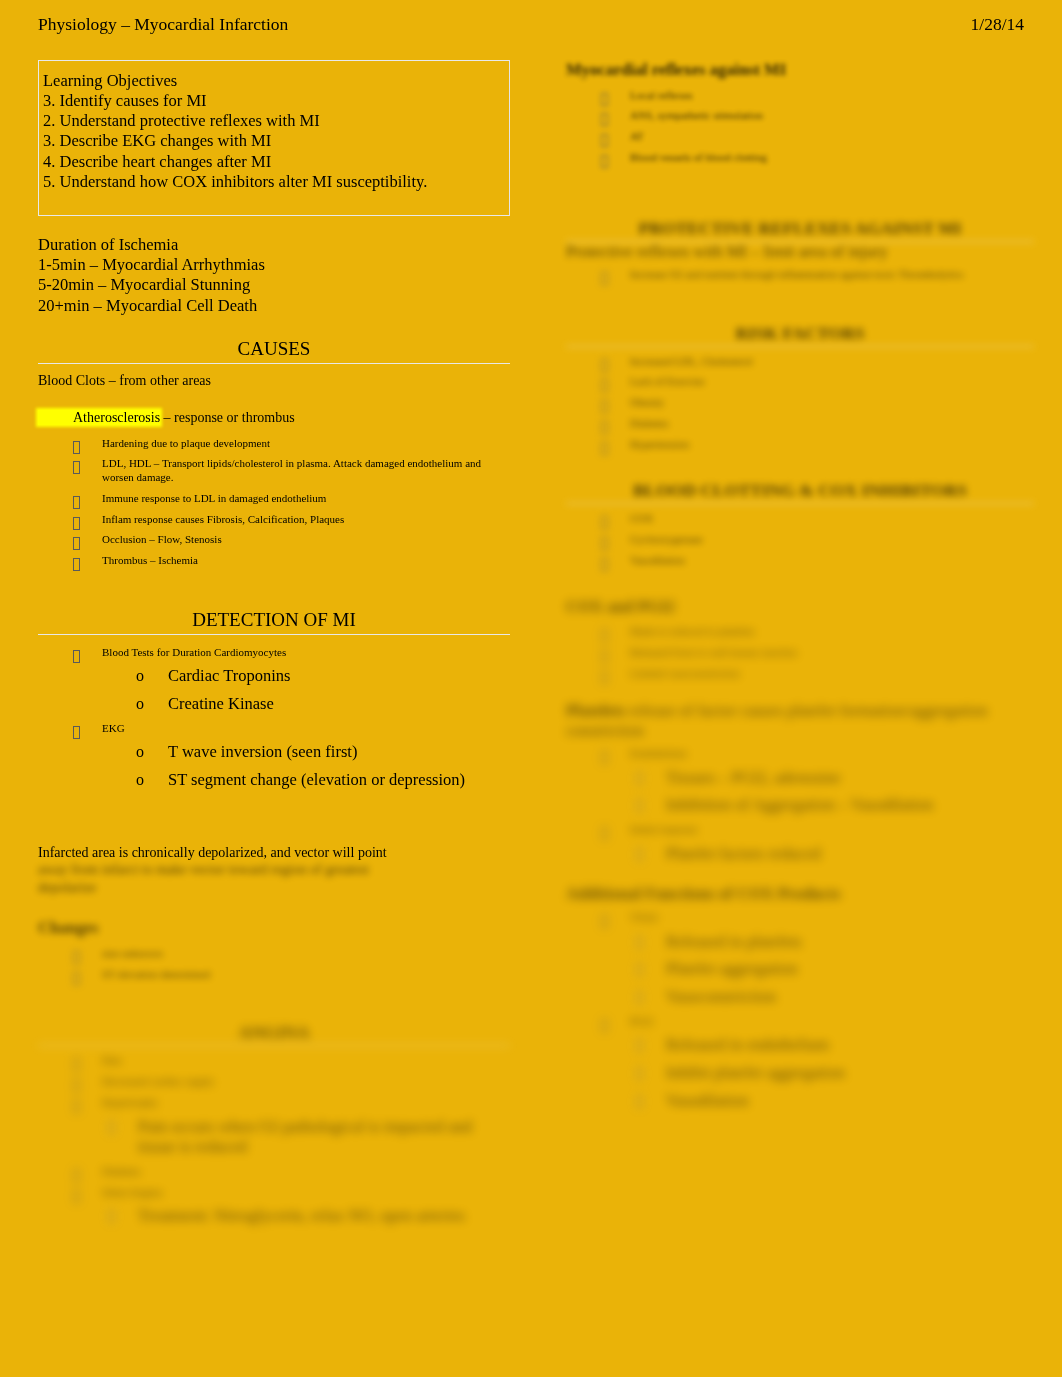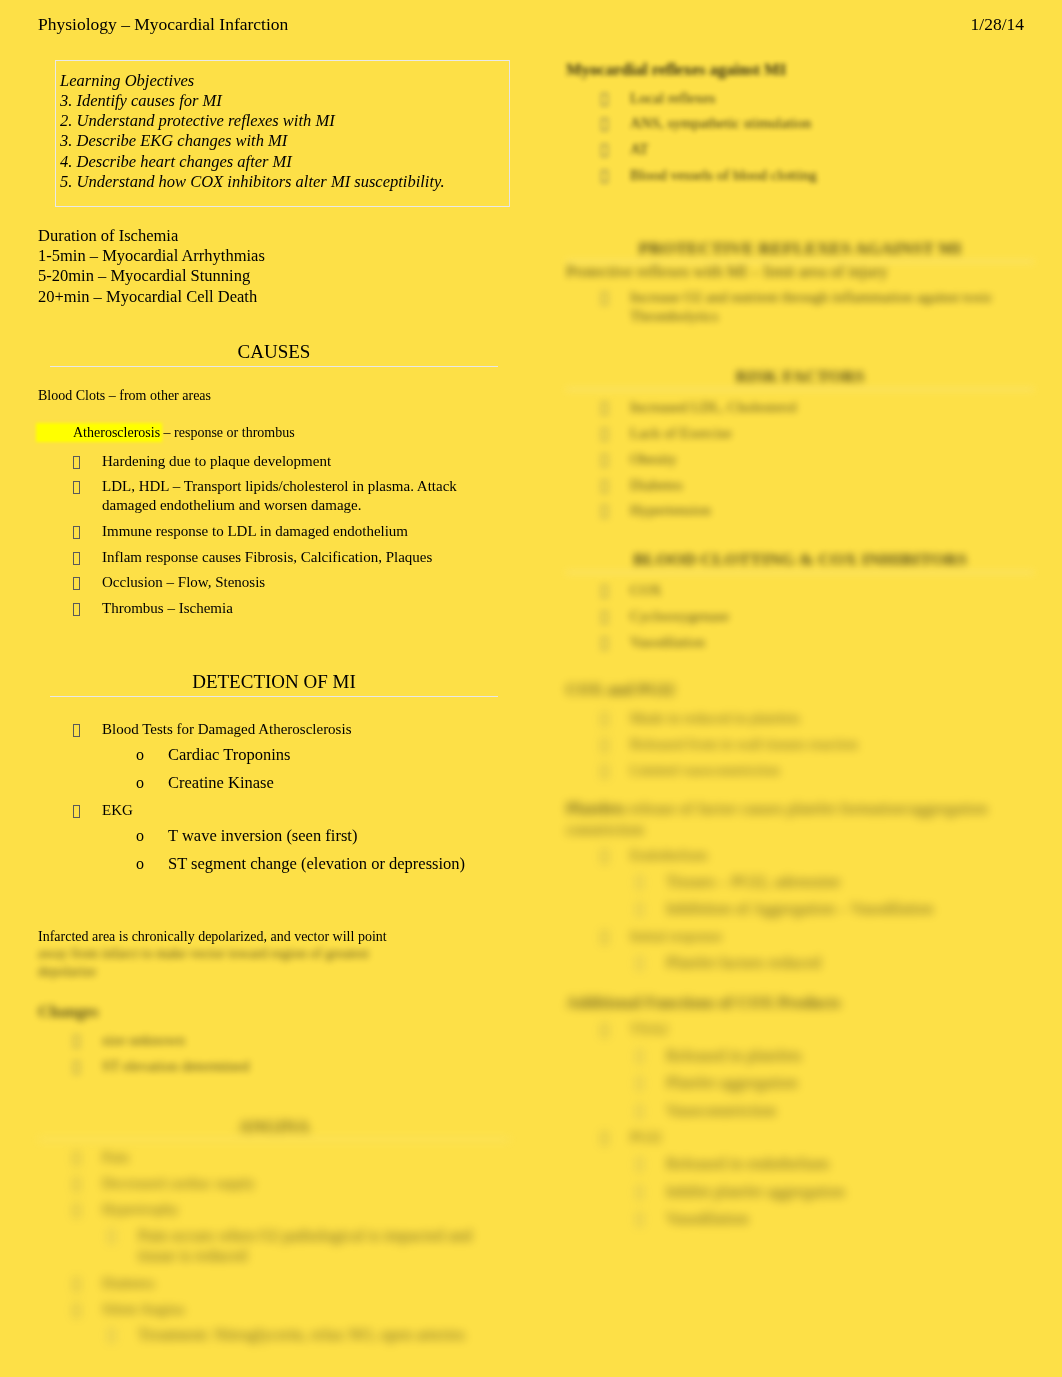--- a/index.html
+++ b/index.html
@@ -9,21 +9,21 @@
   }
   body {
     font-family: "Liberation Serif", "DejaVu Serif", serif;
     color: #000000;
   }
 
   .page {
     position: relative;
     width: 1062px;
     height: 1377px;
-    background: #fde047;
+    background: #eab308;
     overflow: hidden;
   }
 
   
   .header {
     position: absolute;
     left: 38px;
     top: 14px;
     width: 986px;
     display: flex;
@@ -52,43 +52,42 @@
   
   .para {
     font-size: 16.5px;
     line-height: 1.23;
     margin: 0;
   }
 
   .lo-box {
     border: 1px solid #e9e9e9;
     border-right-color: #e4e4e4;
-    padding: 10px 12px 14px 4px;
-    margin: 0 0 6px 17px;
-    position: relative;
-    font-style: italic;
+    padding: 10px 12px 23px 4px;
+    margin: 0 0 6px 0;
+    position: relative;
   }
   .lo-line {
     font-size: 16.5px;
     line-height: 1.22;
   }
 
   .gap-sm { height: 13px; }
   .gap-md { height: 22px; }
   .gap-lg { height: 34px; }
   .gap-xl { height: 46px; }
 
   
   .sec-head {
     text-align: center;
     font-size: 19px;
     line-height: 1.2;
     position: relative;
     padding-bottom: 3px;
-    margin: 12px;
+    margin: 0;
   }
   .sec-head::after {
     content: "";
     position: absolute;
     left: 0;
     right: 0;
     bottom: 0;
     height: 1px;
     background: #e8e8e8;
   }
@@ -107,21 +106,21 @@
 
   
   ul.blist, ul.olist, ul.dlist {
     list-style: none;
     margin: 0;
     padding: 0;
   }
   ul.blist > li {
     position: relative;
     padding-left: 64px;
-    font-size: 15px;
+    font-size: 11px;
     line-height: 1.25;
     margin-bottom: 7px;
   }
   
   ul.blist > li::before {
     content: "";
     position: absolute;
     left: 35px;
     top: 4px;
     width: 7px;
@@ -240,21 +239,21 @@
       <li>Occlusion – Flow, Stenosis</li>
       <li>Thrombus – Ischemia</li>
     </ul>
 
     <div class="gap-lg"></div>
 
     <div class="sec-head">DETECTION OF MI</div>
     <div style="height:11px"></div>
 
     <ul class="blist">
-      <li>Blood Tests for Damaged Atherosclerosis</li>
+      <li>Blood Tests for Duration Cardiomyocytes</li>
     </ul>
     <ul class="olist">
       <li>Cardiac Troponins</li>
       <li>Creatine Kinase</li>
     </ul>
     <ul class="blist">
       <li>EKG</li>
     </ul>
     <ul class="olist">
       <li>T wave inversion (seen first)</li>

